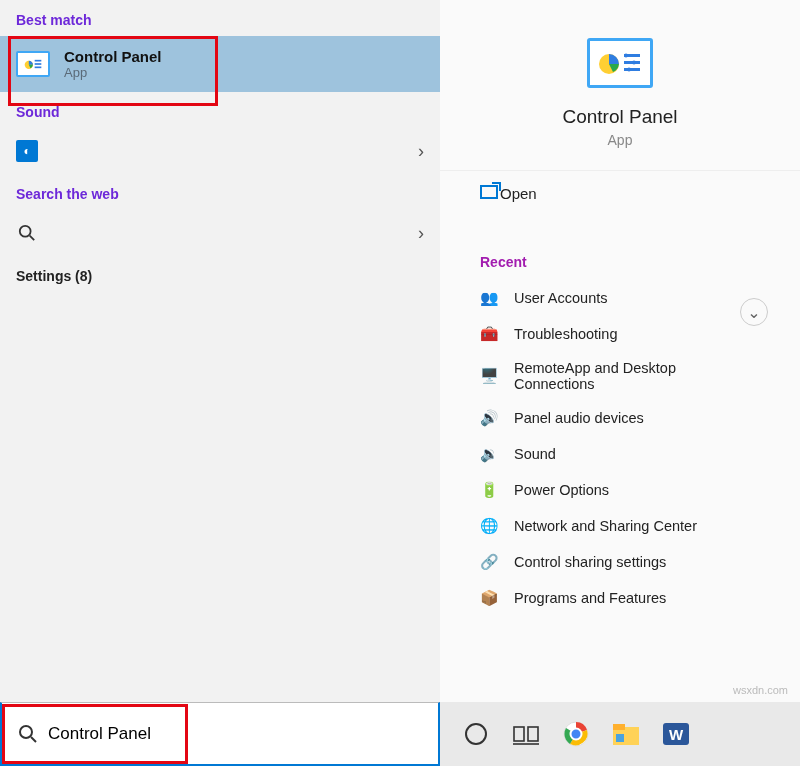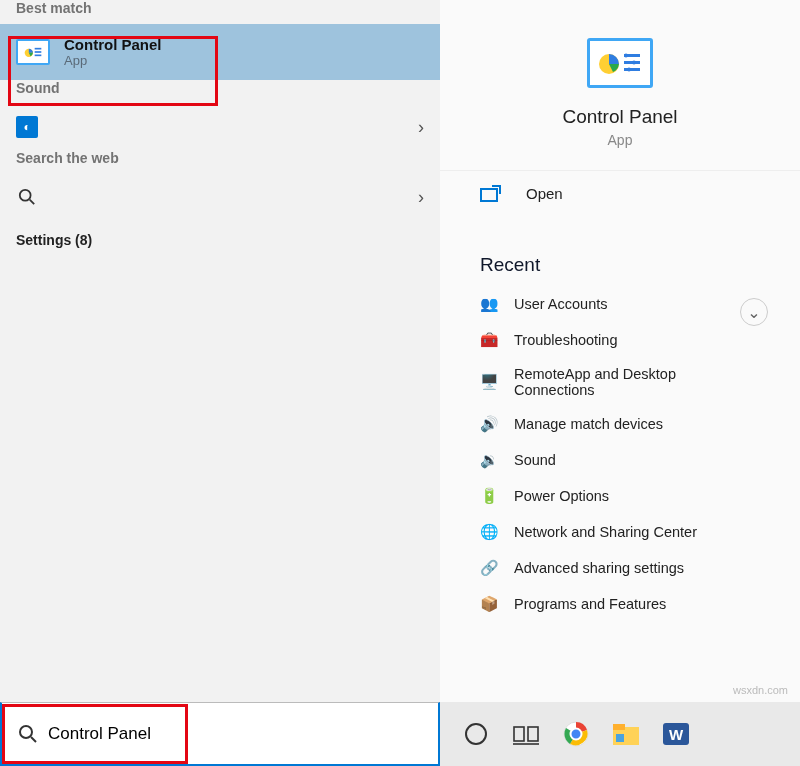--- a/index.html
+++ b/index.html
@@ -1,21 +1,21 @@
 <!DOCTYPE html>
 <html><head>
 <meta charset="utf-8">
 <style>
   * { margin: 0; padding: 0; box-sizing: border-box; font-family: "Segoe UI", Arial, sans-serif; }
   body { width: 800px; height: 766px; background: #fff; position: relative; overflow: hidden; }
 
   .left-panel { position: absolute; left: 0; top: 0; width: 440px; height: 702px; background: #f2f2f2; }
   .right-panel { position: absolute; left: 440px; top: 0; width: 360px; height: 702px; background: #fafafa; }
 
-  .section-header { font-weight: 600; font-size: 14px; padding: 0 16px 8px 16px; color: #737373; }
+  .section-header { font-weight: 600; font-size: 14px; padding: 12px 16px 8px 16px; color: #6d28d9; }
 
   .best-match { background: #9ec3dd; padding: 12px 16px; display: flex; align-items: center; gap: 14px; position: relative; }
   .best-match .thumb { width: 34px; height: 26px; background: #fff; border: 2px solid #3fa7f5; border-radius: 2px; display:flex; align-items:center; justify-content:center; }
   .best-match .thumb svg { width: 20px; height: 16px; }
   .bm-title { font-weight: 700; font-size: 15px; color: #111; }
   .bm-sub { font-size: 13px; color: #5a6a78; }
 
   .redbox { border: 3px solid #e30613; position: absolute; pointer-events: none; }
 
   .apps-row, .web-row { display: flex; align-items: center; justify-content: space-between; padding: 12px 16px; cursor: pointer; }
@@ -31,28 +31,28 @@
 
   .settings-label { font-weight: 600; font-size: 14px; padding: 12px 16px; color: #222; }
 
   
   .preview-top { text-align: center; padding: 38px 16px 22px 16px; border-bottom: 1px solid #eee; }
   .big-icon { width: 66px; height: 50px; margin: 0 auto 18px auto; background:#fff; border:3px solid #3fa7f5; border-radius:3px; display:flex;align-items:center;justify-content:center; }
   .big-icon svg { width: 48px; height: 34px; }
   .preview-title { font-size: 19px; color: #222; margin-bottom: 4px; }
   .preview-sub { font-size: 14px; color: #888; }
 
-  .open-row { padding: 14px 40px; display:flex; align-items:flex-end; gap:28px; cursor:pointer; }
+  .open-row { padding: 14px 40px; display:flex; align-items:flex-start; gap:2px; cursor:pointer; }
   .open-row .oic { width:18px;height:14px;border:2px solid #0078d4; position:relative; }
   .open-row .oic::after { content:""; position:absolute; top:-5px; right:-5px; width:7px; height:7px; border-top:2px solid #0078d4; border-right:2px solid #0078d4; }
   .open-row .otxt { font-size: 15px; color: #222; }
 
   .expand-chev { position:absolute; right: 32px; top: 298px; width:28px;height:28px;border:1px solid #ccc;border-radius:50%;display:flex;align-items:center;justify-content:center;color:#666; background:#fafafa; }
 
-  .recent-h { font-weight:400; font-size:19px; padding: 38px 40px 10px 40px; color:#0f172a; }
+  .recent-h { font-weight:700; font-size:14px; padding: 38px 40px 10px 40px; color:#a21caf; }
   .recent-list { padding: 0 40px; }
   .recent-item { display:flex; align-items:center; gap:14px; padding: 8px 0; cursor:pointer; font-size: 14.5px; color:#222; }
   .recent-item .ric { width:20px; height:20px; display:flex;align-items:center;justify-content:center; font-size:15px; }
 
   
   .searchbar { position:absolute; left:0; bottom:0; width:440px; height:64px; border:2px solid #0078d4; border-top:1px solid #bbb; background:#fff; display:flex; align-items:center; padding: 0 16px; gap:10px; }
   .searchbar .sic { width:20px; height:20px; }
   .searchbar input { border:none; outline:none; font-size:17px; width:100%; background:transparent; }
 
   
@@ -144,37 +144,37 @@
     <div class="recent-item">
         <span class="ric">🧰</span>
         <span>Troubleshooting</span>
       </div>
     <div class="recent-item">
         <span class="ric">🖥️</span>
         <span>RemoteApp and Desktop Connections</span>
       </div>
     <div class="recent-item">
         <span class="ric">🔊</span>
-        <span>Manage match devices</span>
+        <span>Panel audio devices</span>
       </div>
     <div class="recent-item">
         <span class="ric">🔉</span>
         <span>Sound</span>
       </div>
     <div class="recent-item">
         <span class="ric">🔋</span>
         <span>Power Options</span>
       </div>
     <div class="recent-item">
         <span class="ric">🌐</span>
         <span>Network and Sharing Center</span>
       </div>
     <div class="recent-item">
         <span class="ric">🔗</span>
-        <span>Advanced sharing settings</span>
+        <span>Control sharing settings</span>
       </div>
     <div class="recent-item">
         <span class="ric">📦</span>
         <span>Programs and Features</span>
       </div>
   </div>
 </div>
 
 <div class="searchbar">
   <span class="sic">

